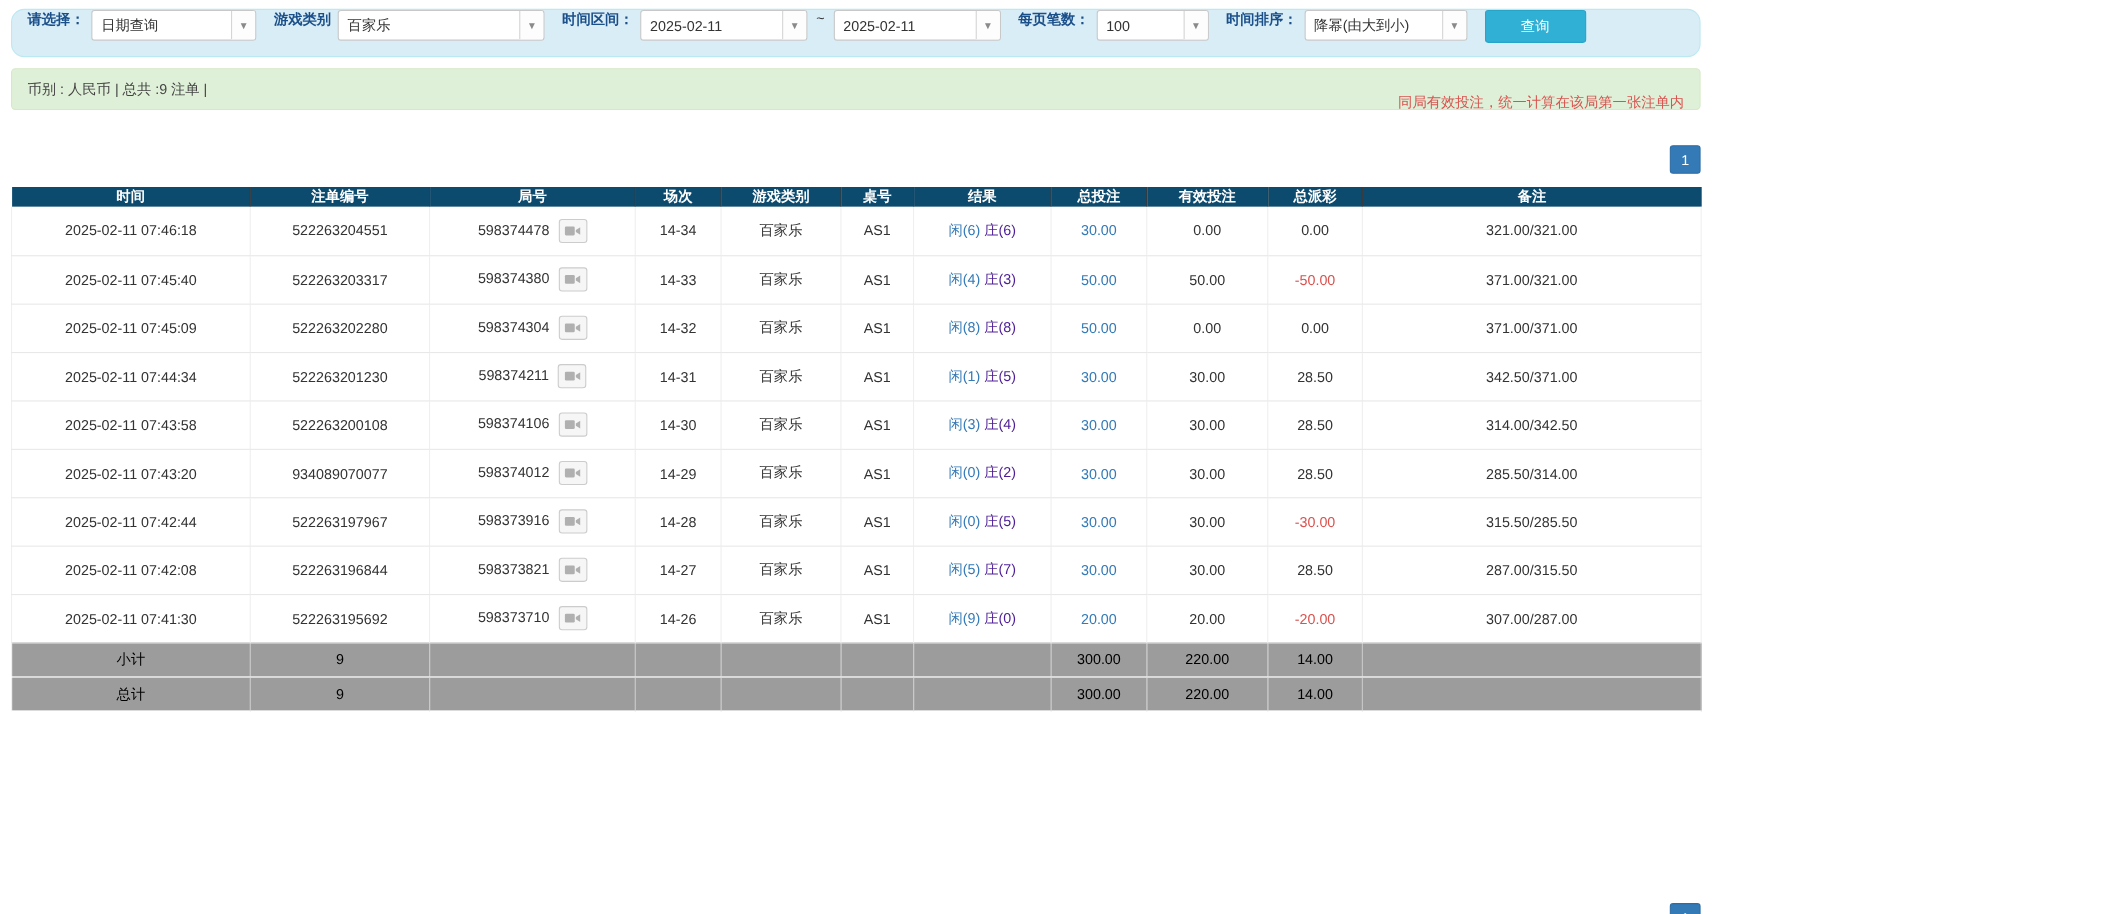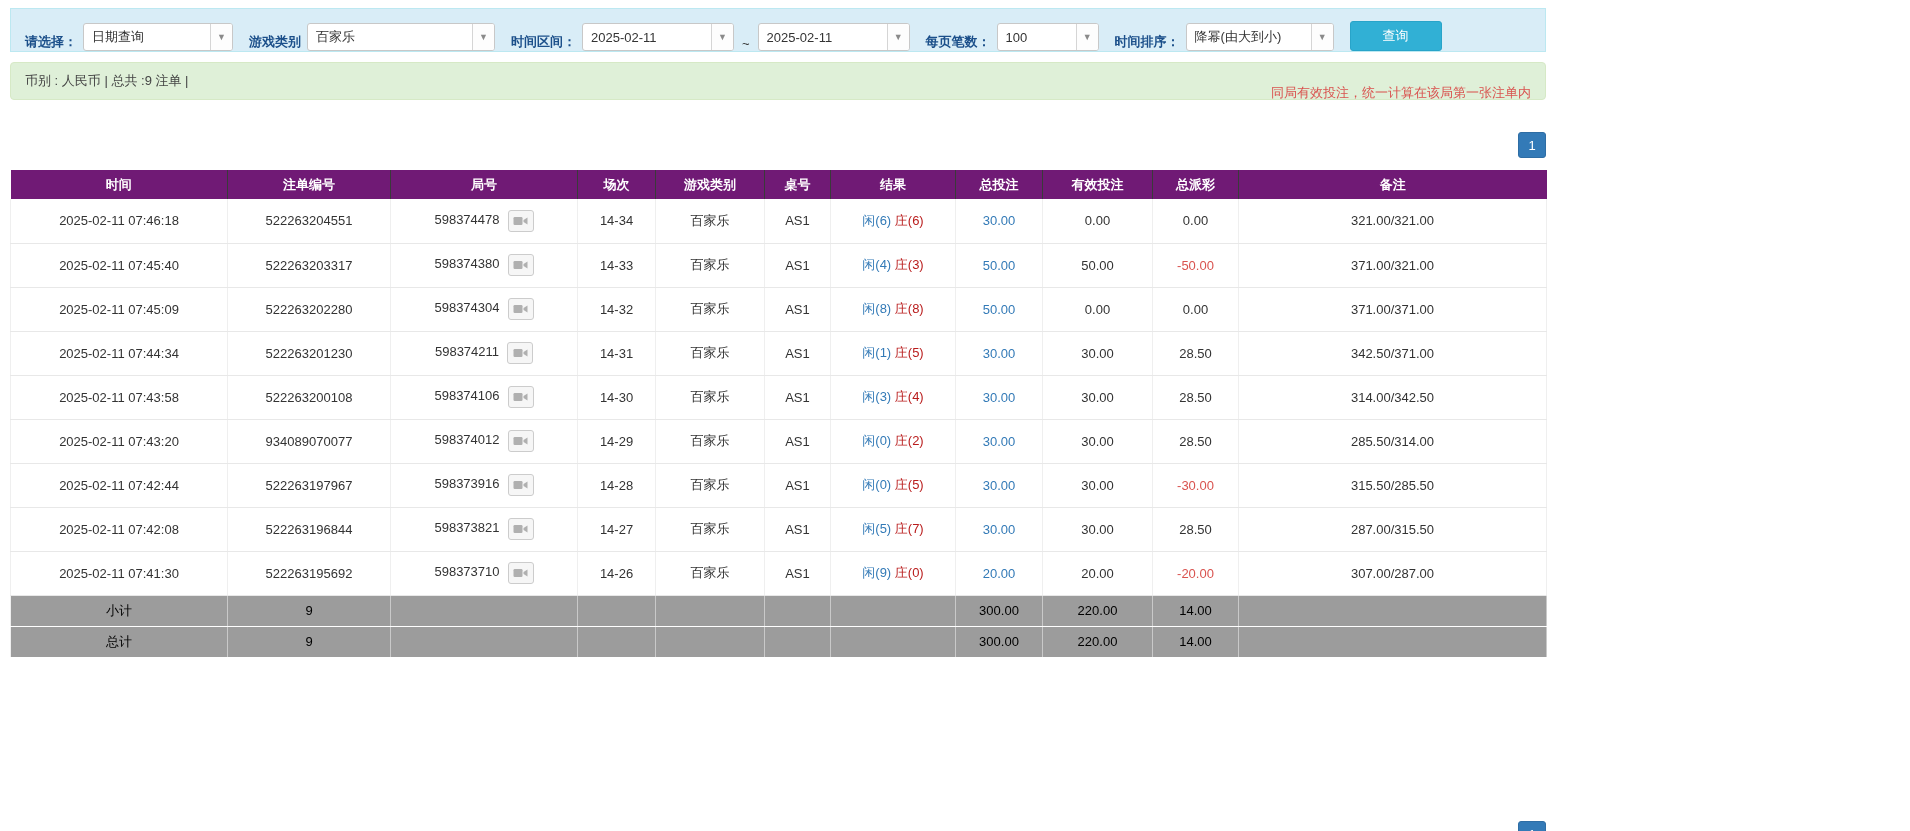--- a/index.html
+++ b/index.html
@@ -5,22 +5,22 @@
   * { margin:0; padding:0; box-sizing:border-box; }
   html, body {
     width:1910px; height:831px; background:#ffffff;
     font-family:"Liberation Sans","DejaVu Sans",sans-serif;
     font-size:13px; color:#333; overflow:hidden; position:relative;
   }
   .page { width:1556px; padding:8px 10px 0 10px; }
 
   
   .filter-bar {
-    background:#d9edf7; border:1px solid #bce8f1; border-radius:0;
-    height:44px; display:flex; align-items:flex-end; padding:0 10px; gap:6px;
+    background:#d9edf7; border:1px solid #bce8f1; border-radius:12px;
+    height:44px; display:flex; align-items:flex-start; padding:0 10px; gap:6px;
   }
   .filter-label { color:#1b4f8a; font-weight:bold; white-space:nowrap; margin-left:10px; }
   .filter-label:first-child { margin-left:4px; }
   .combo {
     display:flex; align-items:center; background:#fff;
     border:1px solid #c8c8c8; border-radius:3px; height:28px; overflow:hidden;
   }
   .combo-text { flex:1; padding:0 8px; color:#333; white-space:nowrap; }
   .combo-arrow {
     width:22px; align-self:stretch; border-left:1px solid #d5d5d5;
@@ -47,37 +47,37 @@
   .page-btn {
     min-width:28px; height:26px; background:#337ab7; border:1px solid #2e6da4;
     color:#fff; display:flex; align-items:center; justify-content:center;
     border-radius:3px; cursor:pointer; font-size:13px;
   }
   .bottom-page-btn { position:absolute; left:1518px; top:821px; }
 
   
   table.records { margin-top:12px; width:1536px; border-collapse:collapse; table-layout:fixed; }
   table.records th {
-    background:#701a75; color:#fff; font-weight:bold; height:29px;
+    background:#0c4a6e; color:#fff; font-weight:bold; height:18px;
     border-right:1px solid #3a3a3a; font-size:13px; 
   }
   table.records th:last-child { border-right:none; }
   table.records td {
     height:44px; text-align:center; border-bottom:1px solid #e8e8e8;
     border-right:1px solid #efefef; background:#fff; font-size:13px;
   }
   table.records td:first-child { border-left:1px solid #efefef; }
   tr.summary-row td {
     background:#9c9c9c; color:#000000; height:31px;
     border-right:1px solid #c9c9c9; border-bottom:1px solid #fff;
   }
   .val-blue { color:#337ab7; cursor:pointer; }
   .val-red { color:#d9534f; }
   .res-player { color:#337ab7; }
-  .res-banker { color:#b91c1c;margin-top:44px; }
+  .res-banker { color:#4c1d95;margin-top:44px; }
   .replay-btn {
     margin-left:8px; width:26px; height:22px; background:#f6f6f6;
     border:1px solid #ccc; border-radius:3px; cursor:pointer; vertical-align:middle;
     display:inline-flex; align-items:center; justify-content:center;
   }
 </style>
 </head>
 <body>
 
 <div class="page">

